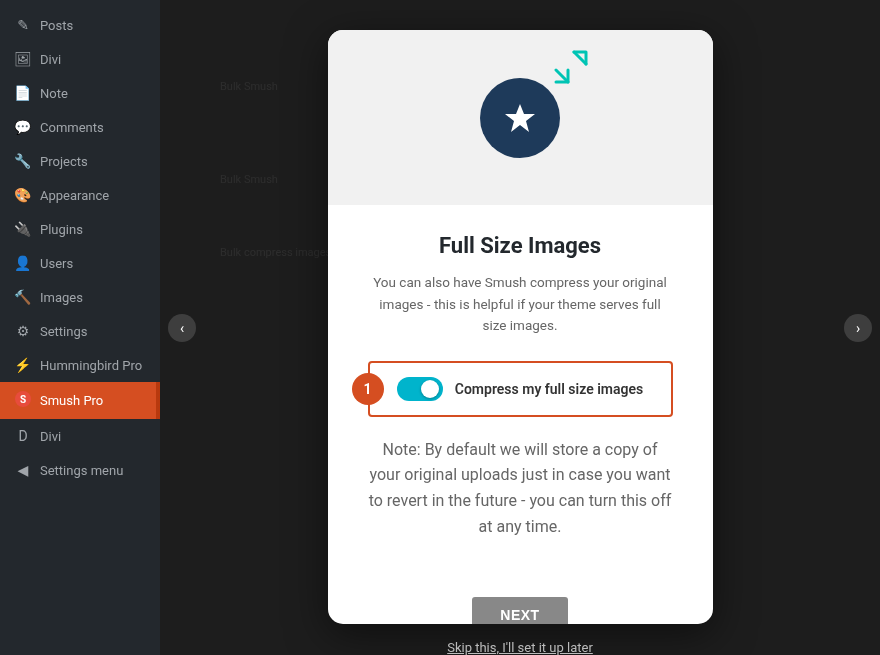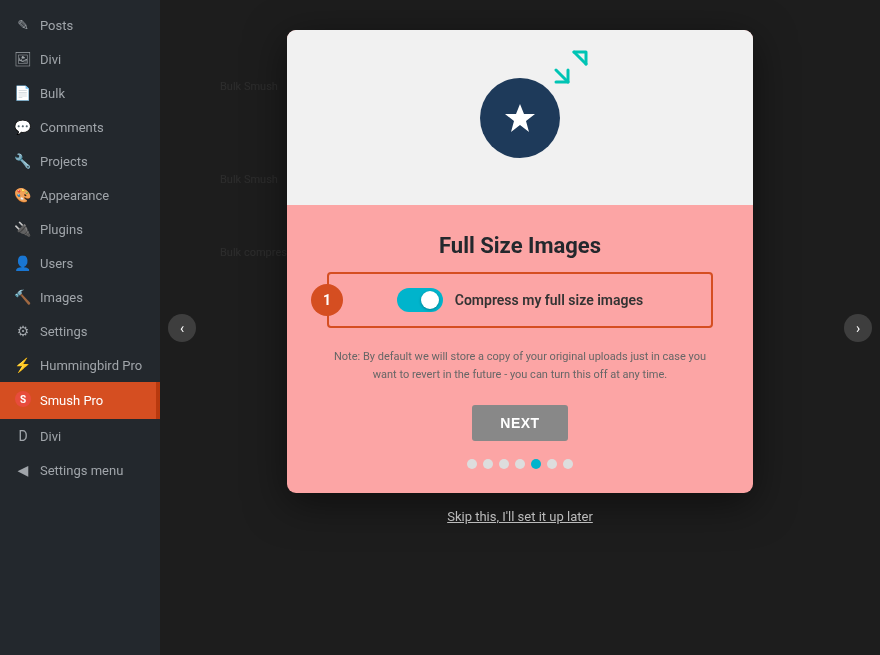--- a/index.html
+++ b/index.html
@@ -79,23 +79,23 @@
       background: rgba(0,0,0,0.5);
       display: flex;
       flex-direction: column;
       align-items: center;
       justify-content: flex-start;
       padding-top: 30px;
     }
 
     
     .modal {
-      width: 466px;
-      background: #fca5a5;
-      border-radius: 9px;
+      width: 385px;
+      background: #ffffff;
+      border-radius: 15px;
       overflow: hidden;
       box-shadow: 0 10px 40px rgba(0,0,0,0.5);
     }
 
     .modal-header {
       background: #f1f1f1;
       height: 175px;
       display: flex;
       align-items: center;
       justify-content: center;
@@ -191,37 +191,38 @@
       box-shadow: 0 1px 3px rgba(0,0,0,0.3);
     }
 
     .toggle-label {
       font-size: 14px;
       font-weight: 600;
       color: #333;
     }
 
     .modal-note {
-      font-size: 11px;
+      font-size: 16px;
       color: #666;
       line-height: 1.6;
       margin-bottom: 22px;
     }
 
     .next-btn {
       background: #888;
       color: #fff;
       border: none;
       padding: 10px 28px;
       font-size: 14px;
       font-weight: 600;
       border-radius: 3px;
       cursor: pointer;
       letter-spacing: 0.5px;
       margin-bottom: 18px;
+      margin-top: 36px;
     }
 
     
     .dots {
       display: flex;
       gap: 6px;
       justify-content: center;
       margin-bottom: 4px;
     }
     .dot {
@@ -277,21 +278,21 @@
   <div class="sidebar-item">
     <span class="icon">✎</span>
     <span>Posts</span>
   </div>
   <div class="sidebar-item">
     <span class="icon">🖼</span>
     <span>Divi</span>
   </div>
   <div class="sidebar-item">
     <span class="icon">📄</span>
-    <span>Bulk</span>
+    <span>Note</span>
   </div>
   <div class="sidebar-item">
     <span class="icon">💬</span>
     <span>Comments</span>
   </div>
   <div class="sidebar-item">
     <span class="icon">🔧</span>
     <span>Projects</span>
   </div>
   <div class="sidebar-item">
@@ -373,20 +374,21 @@
               <polyline points="2,32 14,32 14,20" fill="none" stroke="#00c4b4" stroke-width="3" stroke-linecap="round" stroke-linejoin="round"></polyline>
             </svg>
           </div>
         </div>
       </div>
 
       <div class="modal-body">
 
         <div class="modal-title">Full Size Images</div>
 
+        <div class="modal-desc">You can also have Smush compress your original images - this is helpful if your theme serves full size images.</div>
 
         
         <div class="toggle-row">
           <div class="step-badge">1</div>
 
           <div class="toggle-switch">
             <div class="toggle-track">
               <div class="toggle-thumb"></div>
             </div>
           </div>

